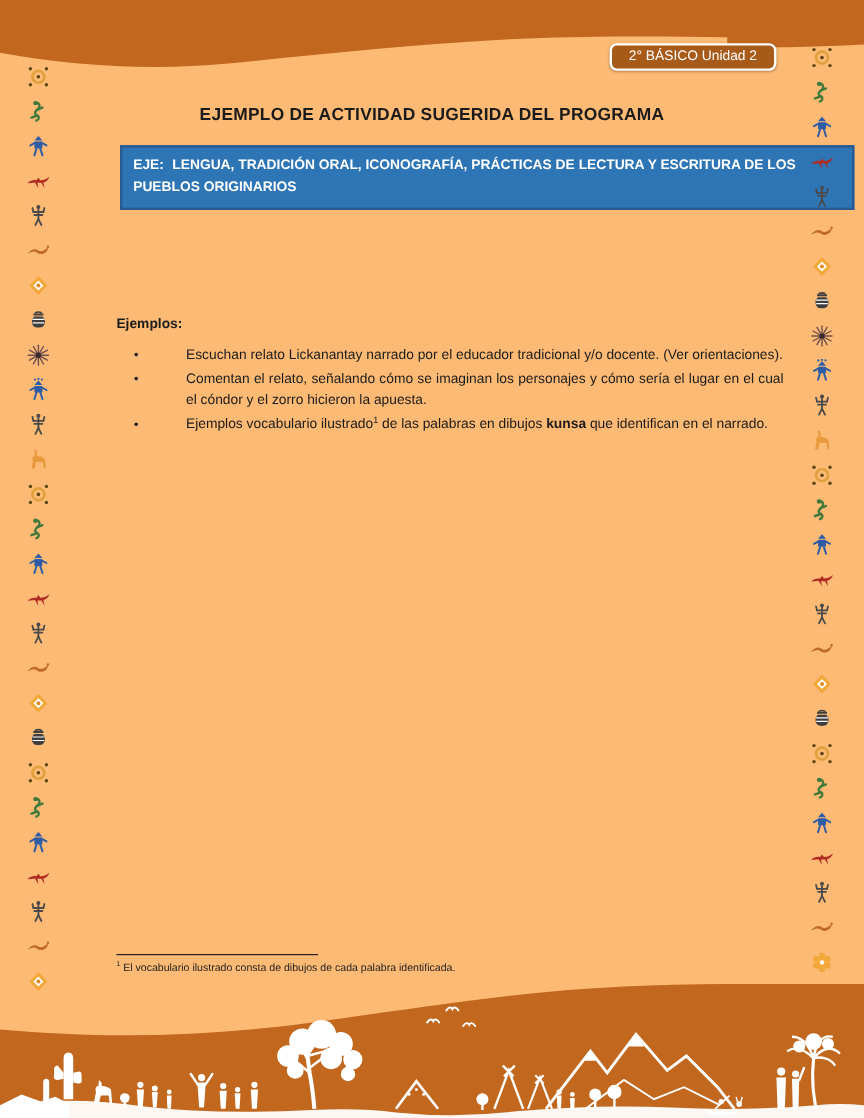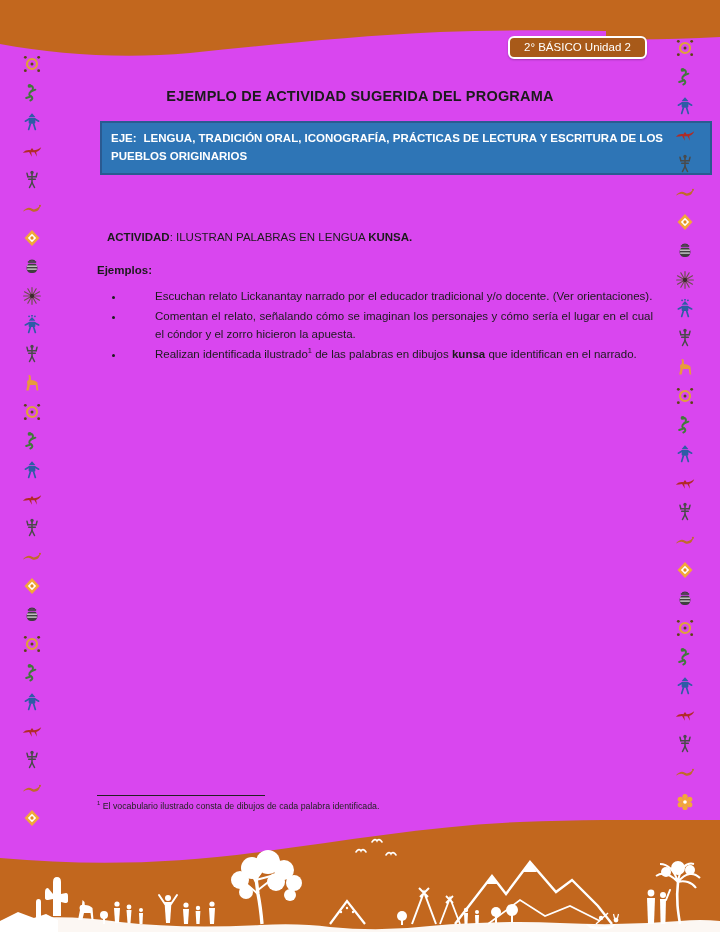--- a/index.html
+++ b/index.html
@@ -1,16 +1,16 @@
 <!DOCTYPE html>
 <html><head>
 <meta charset="utf-8">
 <style>
   html,body{margin:0;padding:0;background:#fff;}
-  .page{position:relative;width:720px;height:932px;background:#d946ef;overflow:hidden;
+  .page{position:relative;width:720px;height:932px;background:#fdba74;overflow:hidden;
         font-family:"Liberation Sans",sans-serif;color:#1b1b1b;}
   
   .header-band{position:absolute;left:0;top:0;width:720px;height:64px;}
   .unit-badge{position:absolute;left:508px;top:36px;box-sizing:border-box;
       background:#a85a19;border:2px solid #ffffff;border-radius:6px;
       color:#ffffff;font-size:11.5px;padding:3px 14px 4px 14px;white-space:nowrap;
       box-shadow:0 1px 2px rgba(0,0,0,.25);}
   .page-title{position:absolute;left:0;top:88px;width:720px;text-align:center;
       font-size:14.5px;font-weight:bold;letter-spacing:.2px;}
   
@@ -159,29 +159,26 @@
   </svg>
 
   <div class="unit-badge">2° BÁSICO Unidad 2</div>
 
   <div class="page-title">EJEMPLO DE ACTIVIDAD SUGERIDA DEL PROGRAMA</div>
 
   <div class="eje-banner">
     <span class="eje-label">EJE:</span><span>LENGUA, TRADICIÓN ORAL, ICONOGRAFÍA, PRÁCTICAS DE LECTURA Y ESCRITURA DE LOS PUEBLOS ORIGINARIOS</span>
   </div>
 
-  <div class="activity-line">
-    <b>ACTIVIDAD</b><span>: ILUSTRAN PALABRAS EN LENGUA </span><b>KUNSA.</b>
-  </div>
 
   <div class="examples-heading">Ejemplos:</div>
   <ul class="bullet-list">
     <li><span>Escuchan relato Lickanantay narrado por el educador tradicional y/o docente. (Ver orientaciones).</span></li>
     <li><span>Comentan el relato, señalando cómo se imaginan los personajes y cómo sería el lugar en el cual el cóndor y el zorro hicieron la apuesta.</span></li>
-    <li><span>Realizan identificada ilustrado</span><sup>1</sup><span> de las palabras en dibujos </span><b>kunsa</b><span> que identifican en el narrado.</span></li>
+    <li><span>Ejemplos vocabulario ilustrado</span><sup>1</sup><span> de las palabras en dibujos </span><b>kunsa</b><span> que identifican en el narrado.</span></li>
   </ul>
 
   <div class="fn-rule"></div>
   <div class="footnote">
     <sup>1</sup> <span>El vocabulario ilustrado consta de dibujos de cada palabra identificada.</span>
   </div>
 
   <div class="icon-col left">
       <svg class="petro-icon" viewBox="0 0 24 24">
         <use href="#sym-sun"></use>

